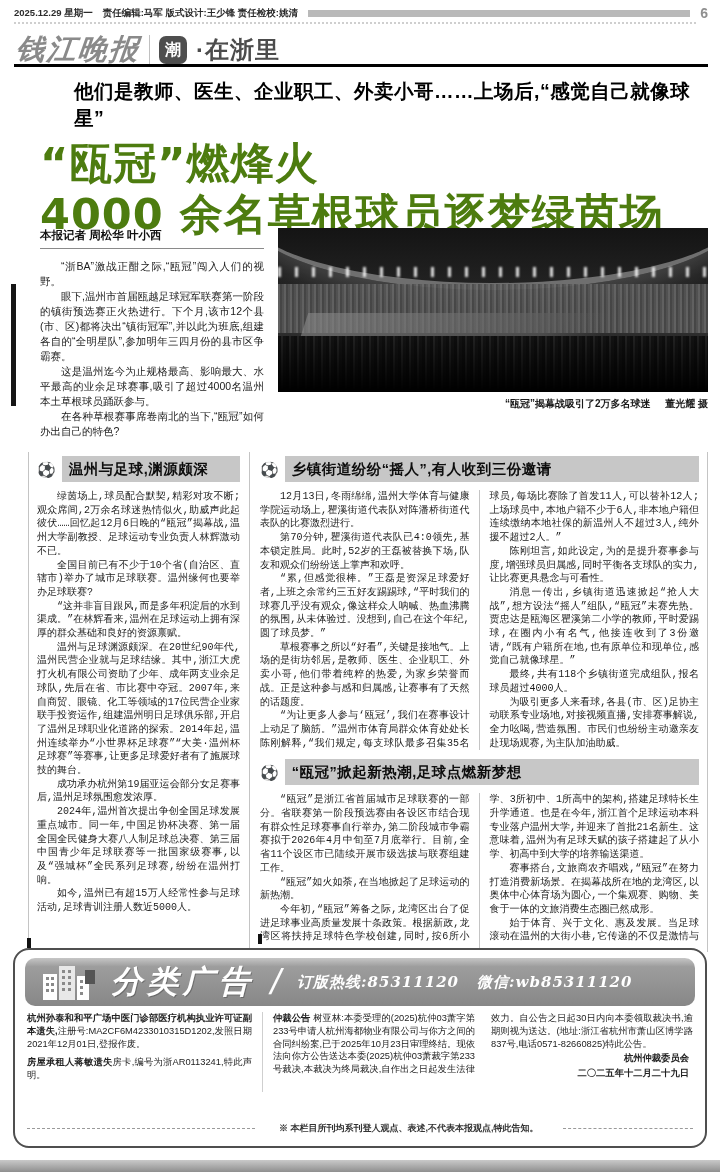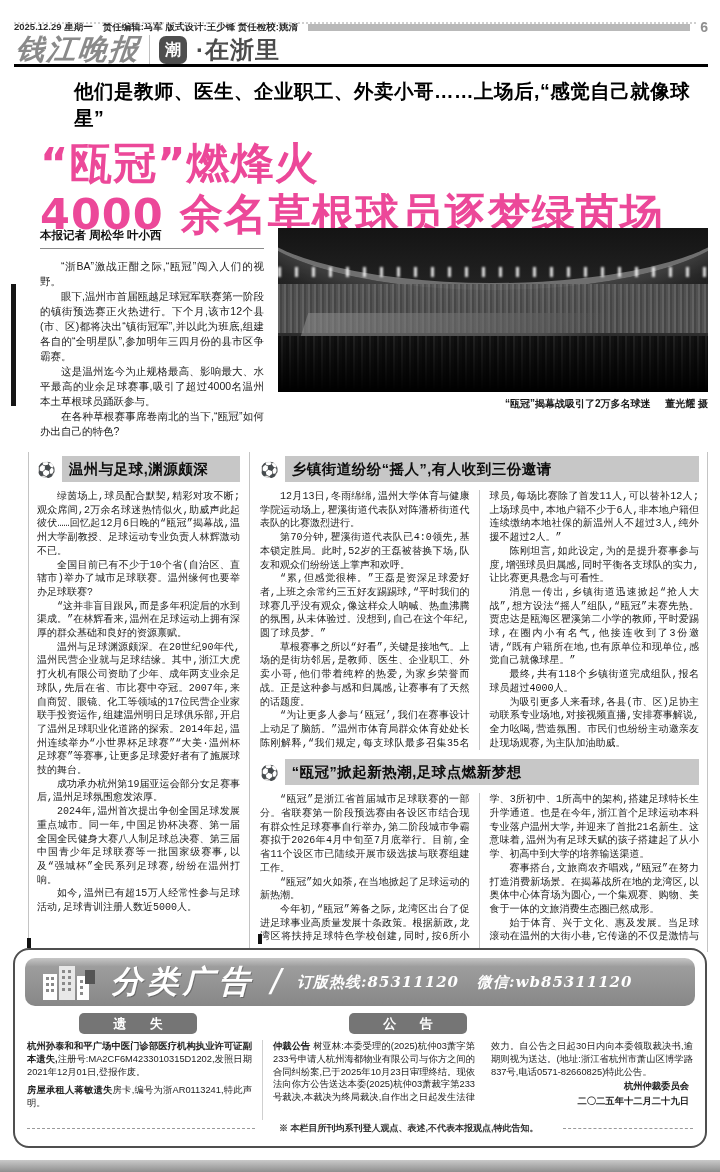--- a/index.html
+++ b/index.html
@@ -1,39 +1,39 @@
 <!DOCTYPE html>
 <html><head>
 <meta charset="utf-8">
 <style>
   * { margin:0; padding:0; box-sizing:border-box; }
   html,body { background:#e9e9e9; }
   body { font-family:"Liberation Sans", sans-serif; color:#111; }
   .page { position:relative; width:720px; height:1172px; background:#fff; margin:0 auto; overflow:hidden; }
 
   
-  .topline { position:absolute; top:19px; left:14px; right:12px; display:flex; align-items:center; font-size:9.5px; font-weight:bold; color:#2b2b2b; }
+  .topline { position:absolute; top:5px; left:14px; right:12px; display:flex; align-items:center; font-size:9.5px; font-weight:bold; color:#2b2b2b; }
   .topline .gap { width:10px; }
   .top-bar { flex:1; height:7px; background:#b9b9b9; margin:0 10px; }
   .page-num { font-size:14px; font-weight:bold; color:#8f8f8f; }
   .top-dotted { position:absolute; top:22px; left:14px; right:24px; border-top:2px dotted #cfcfcf; }
 
   
   .masthead { position:absolute; top:30px; left:16px; display:flex; align-items:center; gap:9px; }
   .logo { font-family:"DejaVu Serif", serif; font-style:italic; font-weight:bold; font-size:29px; color:#8a8a8a; letter-spacing:2px; transform:skewX(-6deg); }
   .mast-div { width:1px; height:30px; background:#c0c0c0; }
   .app-icon { width:28px; height:28px; background:#4e4e4e; border-radius:7px; color:#fff; font-weight:bold; font-size:16px; display:flex; align-items:center; justify-content:center; }
   .mast-sec { font-size:24px; font-weight:bold; color:#4c4c4c; letter-spacing:1px; }
 
   .black-rule { position:absolute; top:64px; left:14px; right:12px; height:3px; background:#000; }
 
   
   .headline { position:absolute; top:78px; left:40px; right:14px; }
   .kicker { font-size:19.5px; font-weight:bold; color:#000; margin-left:34px; letter-spacing:.5px; }
-  .h1a, .h1b { font-size:43px; font-weight:900; color:#ec4899; line-height:1.18; letter-spacing:1px; font-family:"DejaVu Sans", sans-serif; }
+  .h1a, .h1b { font-size:43px; font-weight:900; color:#4d7c0f; line-height:1.18; letter-spacing:1px; font-family:"DejaVu Sans", sans-serif; }
   .h1a { margin-top:6px; }
 
   
   .article-top { position:absolute; top:228px; left:40px; right:12px; display:flex; gap:14px; }
   .intro-col { width:224px; }
   .byline { font-size:11.5px; font-weight:bold; padding-bottom:5px; border-bottom:1px solid #8a8a8a; }
   .intro { margin-top:10px; }
   .intro p { font-size:10.5px; line-height:15px; text-align:justify; text-indent:2em; color:#1a1a1a; }
   .left-black-bar { position:absolute; top:284px; left:11px; width:5px; height:122px; background:#151515; }
 
@@ -220,28 +220,20 @@
         </g>
       </svg>
       <span class="ads-title">分类广告</span>
       <span class="ads-slash">/</span>
       <span class="ads-contact">
         <span>订版热线:85311120</span>
         <span>微信:wb85311120</span>
       </span>
     </div>
 
-    <div class="badges-row">
-      <div class="badge-cell-l">
-        <span class="badge">遗 失</span>
-      </div>
-      <div class="badge-cell-r">
-        <span class="badge">公 告</span>
-      </div>
-    </div>
 
     <div class="ads-body">
       <div class="lost-col">
         <p><b>杭州孙泰和和平广场中医门诊部医疗机构执业许可证副本遗失,</b><span>注册号:MA2CF6M4233010315D1202,发照日期2021年12月01日,登报作废。</span></p>
         <p><b>房屋承租人蒋敏遗失</b><span>房卡,编号为浙AR0113241,特此声明。</span></p>
       </div>
       <div class="notice-col">
         <p><b>仲裁公告</b> <span>树亚林:本委受理的(2025)杭仲03萧字第233号申请人杭州海都物业有限公司与你方之间的合同纠纷案,已于2025年10月23日审理终结。现依法向你方公告送达本委(2025)杭仲03萧裁字第233号裁决,本裁决为终局裁决,自作出之日起发生法律效力。自公告之日起30日内向本委领取裁决书,逾期则视为送达。(地址:浙江省杭州市萧山区博学路837号,电话0571-82660825)特此公告。</span></p>
         <p class="signoff">杭州仲裁委员会</p>
         <p class="signoff">二〇二五年十二月二十九日</p>

